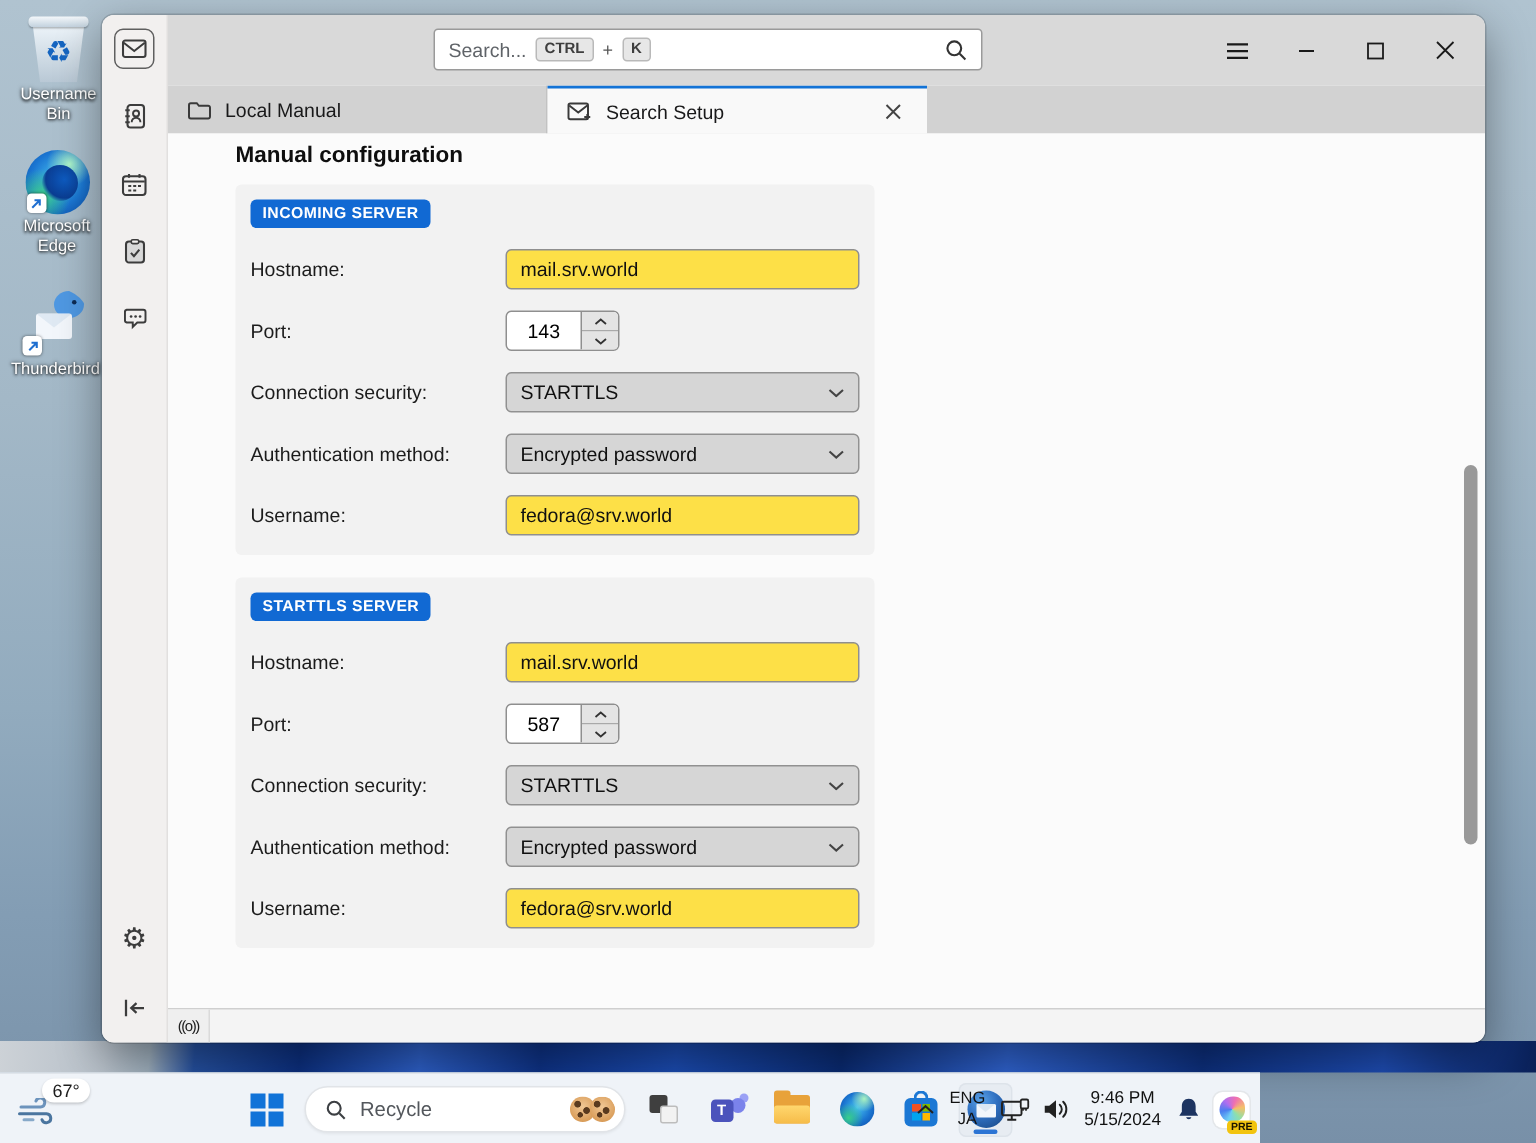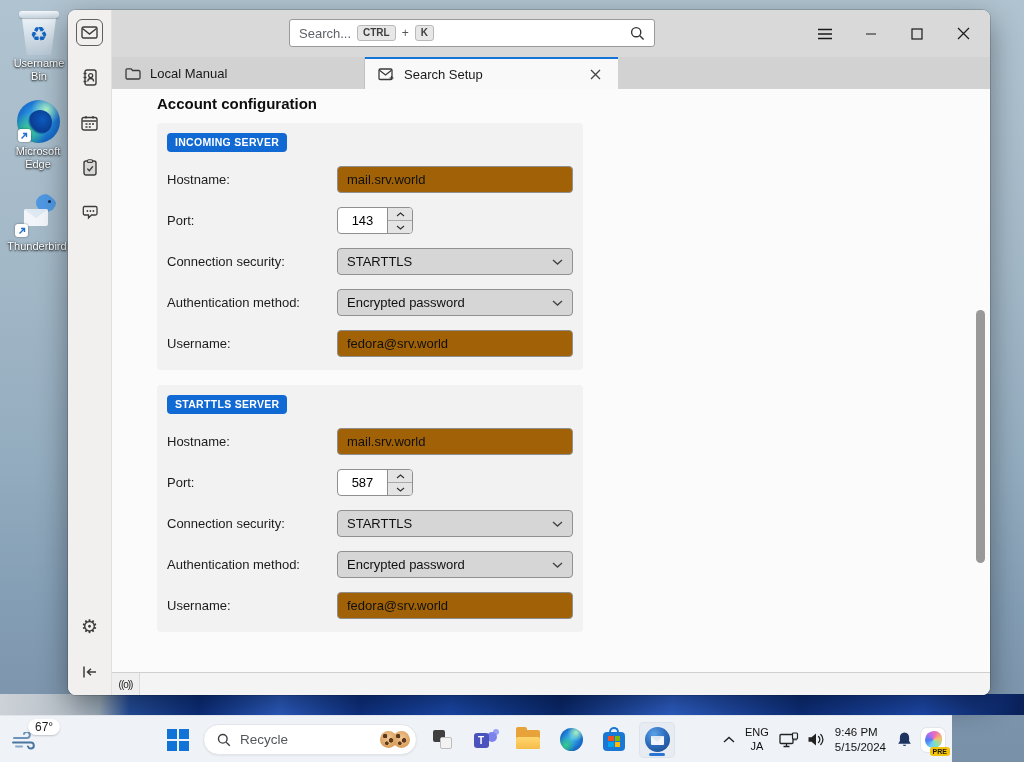--- a/index.html
+++ b/index.html
@@ -75,36 +75,36 @@
   .content { flex:1; background:#fbfbfb; padding:4px 0 0 45px; position:relative; overflow:hidden; }
   .heading { font-size:15px; font-weight:700; color:#0e0e0e; margin:2px 0 11px; }
   .panel { width:426px; background:#f2f2f2; border-radius:4px; padding:9px 10px 13px; }
   .panel.second { margin-top:15px; }
   .badge { display:inline-block; background:#1169d3; color:#fff; font-size:10.5px; font-weight:700;
     letter-spacing:.3px; padding:3px 8px 4px; border-radius:4px; }
   .frow { display:flex; align-items:center; margin-top:14px; }
   .flabel { width:170px; flex:none; font-size:13px; color:#1c1c1c; }
   .select { width:238px; height:27px; background:#d6d6d6; border:1px solid #919191; border-radius:4px;
     display:flex; align-items:center; justify-content:space-between; padding:0 9px; font-size:13px; color:#101010; cursor:default; }
-  .tinput { width:238px; height:27px; background:#a16207; border:1px solid #8f8f8f; border-radius:4px;
+  .tinput { width:238px; height:27px; background:#fde047; border:1px solid #8f8f8f; border-radius:4px;
     padding:0 9px; font-size:13px; color:#101010; font-family:inherit; }
   .portbox { width:76px; height:27px; border:1px solid #8f8f8f; border-radius:4px; background:#fff;
     display:flex; overflow:hidden; }
   .portbox input { width:49px; border:none; outline:none; text-align:center; font-size:13px; font-family:inherit; background:transparent; }
   .spin { width:25px; border-left:1px solid #8f8f8f; display:flex; flex-direction:column; }
   .spin button { flex:1; background:#e4e4e4; border:none; display:grid; place-items:center; padding:0; }
   .spin button:first-child { border-bottom:1px solid #a9a9a9; }
   .scroll-thumb { position:absolute; right:5px; top:221px; width:9px; height:253px; background:#999; border-radius:5px; }
 
   .statusbar { height:23px; flex:none; background:#f4f4f4; border-top:1px solid #cfcfcf; display:flex; align-items:center; }
   .status-cell { width:28px; height:100%; display:grid; place-items:center; border-right:1px solid #dadada;
     background:#efefef; font-size:10px; color:#222; letter-spacing:-1px; }
 
   
-  .taskbar { position:absolute; left:0; top:715px; width:952px; height:47px; z-index:20;
+  .taskbar { position:absolute; left:0; top:715px; width:840px; height:47px; z-index:20;
     background:#eff3f8; border-top:1px solid #e0e5eb; }
   .weather { position:absolute; left:4px; top:0; width:72px; height:47px; }
   .weather-bubble { position:absolute; left:24px; top:3px; background:#fff; border-radius:10px; padding:1px 7px;
     font-size:12px; color:#1c1c1c; box-shadow:0 1px 2px rgba(0,0,0,.2); }
   .weather-glyph { position:absolute; left:8px; top:16px; }
   .task-center { position:absolute; left:160px; top:0; height:47px; display:flex; align-items:center; gap:7px; }
   .tk-btn { width:36px; height:36px; border-radius:5px; display:grid; place-items:center; background:transparent; border:none; position:relative; }
   .win-logo { display:grid; grid-template-columns:10px 10px; grid-template-rows:10px 10px; gap:2px; }
   .win-logo span { background:#1173d8; }
   .searchpill { width:214px; height:31px; background:#fff; border:1px solid #e1e4e8; border-radius:16px;
@@ -144,21 +144,21 @@
   .tk-btn.app-active { background:#e7ecf2; box-shadow:inset 0 0 0 1px #dde3ea; }
   .active-indicator { position:absolute; bottom:2px; left:50%; transform:translateX(-50%); width:16px; height:3px;
     border-radius:2px; background:#2c74d4; }
   .tbird-sm { position:relative; width:25px; height:25px; border-radius:50%; overflow:hidden;
     background:radial-gradient(circle at 36% 28%,#5aa2e8 0%,#2f6fc0 45%,#15437e 100%); }
   .tbird-sm .env { position:absolute; left:6px; top:9px; width:13px; height:9px; background:#f2f6fb; border-radius:1px; }
   .tbird-sm .env i { position:absolute; inset:0; background:#dce7f2; clip-path:polygon(0 0,100% 0,50% 60%); }
   .task-right { position:absolute; right:7px; top:0; height:47px; display:flex; align-items:center; gap:8px; }
   .tray-btn { background:none; border:none; display:grid; place-items:center; height:40px; }
   .lang { font-size:11px; line-height:1.2; color:#111; text-align:center; padding:0 2px; }
-  .clock { font-size:11.5px; line-height:1.3; color:#111; text-align:left; padding:0 2px; }
+  .clock { font-size:11.5px; line-height:1.3; color:#111; text-align:center; padding:0 2px; }
   .copilot { position:relative; width:24px; height:24px; background:#fff; border-radius:6px; display:grid; place-items:center;
     box-shadow:0 0 0 1px #e4e7ea; }
   .copilot .blob { width:17px; height:17px; border-radius:55% 45% 50% 50%;
     background:conic-gradient(from 200deg,#6fd0f5,#4a7ef0,#b06ef0,#f070b0,#f5c06a,#8fe0a8,#6fd0f5); }
   .pre-badge { position:absolute; right:-5px; bottom:-4px; background:#f2c40f; color:#1d1600;
     font-size:7px; font-weight:700; padding:1px 3px; border-radius:3px; }
   svg { display:block; }
 </style>
 </head>
 <body>
@@ -339,21 +339,21 @@
             <span>
                 <svg width="11" height="11" viewBox="0 0 11 11">
                   <path d="M1 1 L10 10 M10 1 L1 10" stroke="#444" stroke-width="1.3"></path>
                 </svg>
               </span>
           </button>
         </div>
       </div>
 
       <div class="content">
-        <div class="heading">Account configuration</div>
+        <div class="heading">Manual configuration</div>
 
         <div class="panel">
           <span class="badge">INCOMING SERVER</span>
 
 
           <div class="frow">
             <span class="flabel">Hostname:</span>
             <input class="tinput" value="mail.srv.world" style="">
           </div>
 

